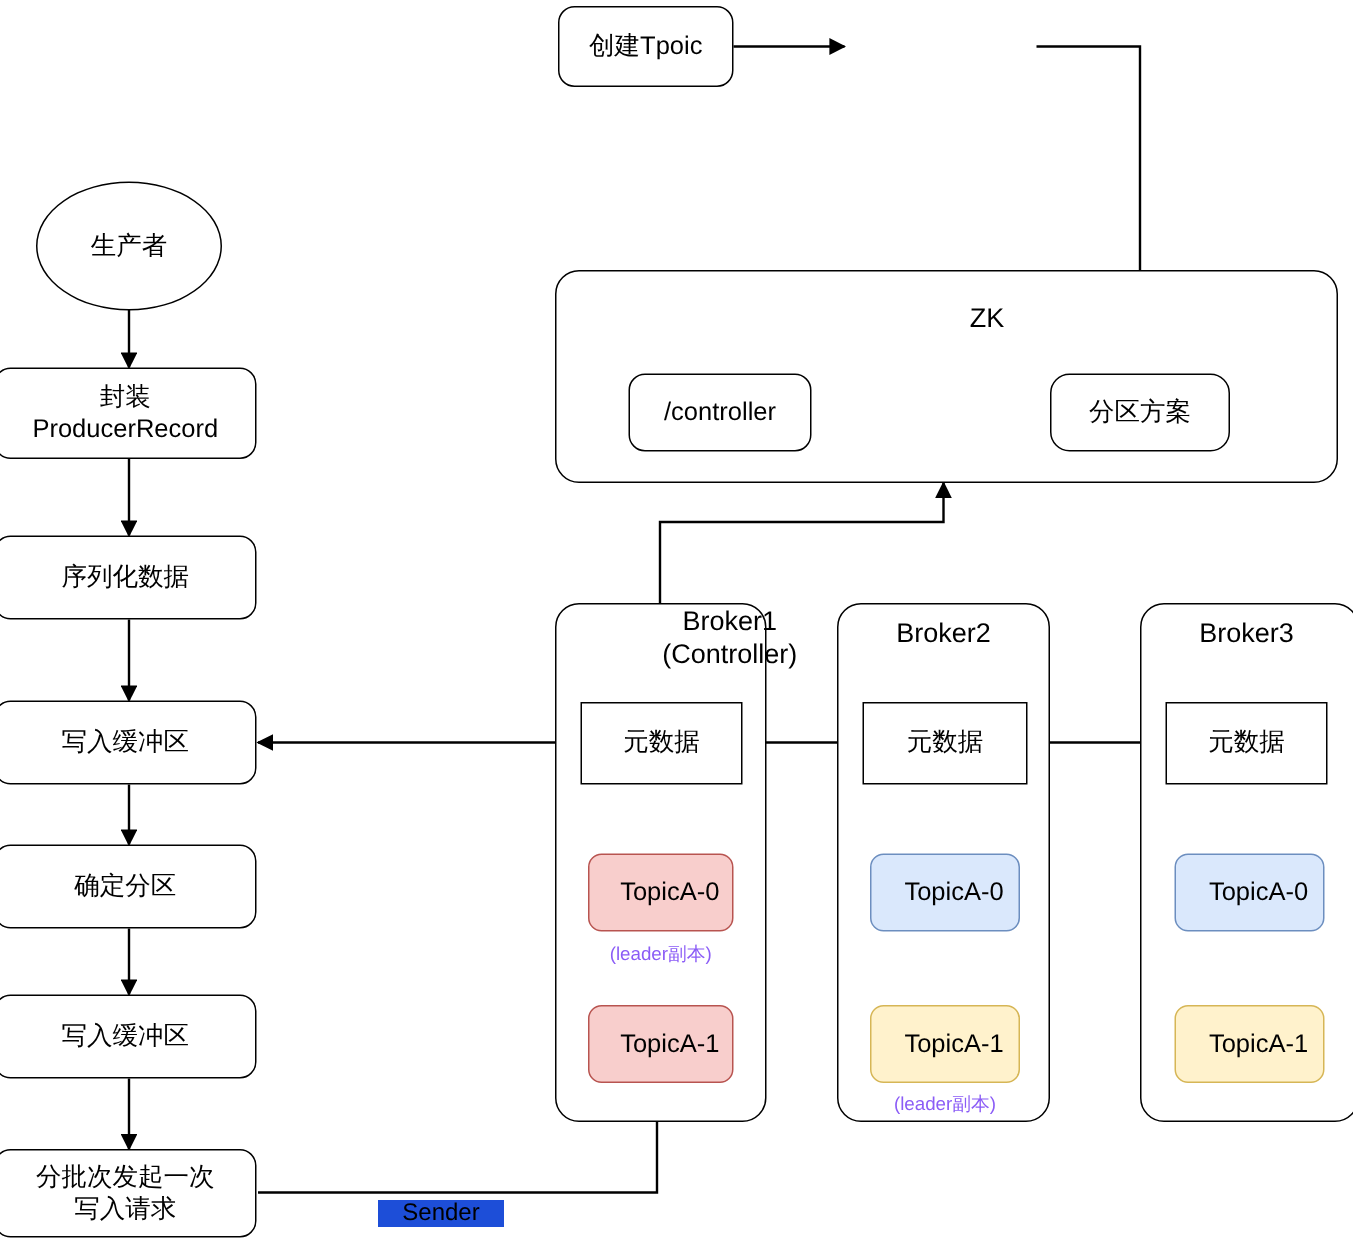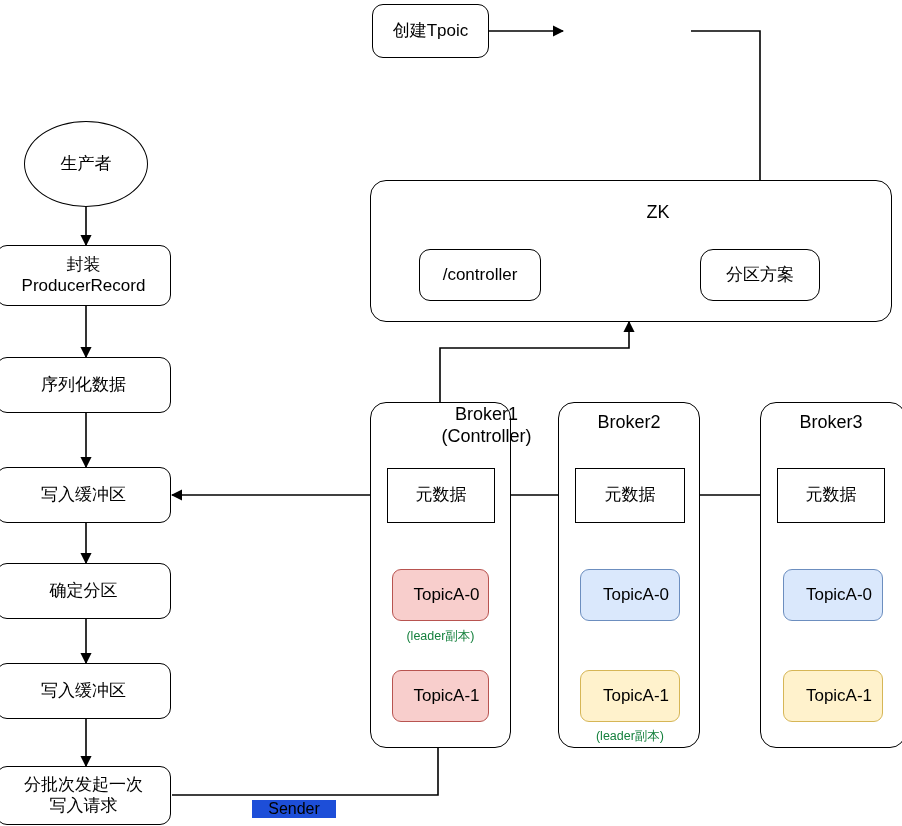--- a/index.html
+++ b/index.html
@@ -48,21 +48,21 @@
     text-align: center;
     font-size: 18px;
     color: #000;
     white-space: pre-line;
     line-height: 1.22;
   }
   .caption {
     position: absolute;
     text-align: center;
     font-size: 12.5px;
-    color: #15803d;
+    color: #8b5cf6;
   }
   .edge-label {
     position: absolute;
     font-size: 16px;
     color: #000;
     background: #1d4ed8;
     padding: 0 4px;
     text-align: center;
   }
   .pink   { background: #f8cecc; border: 1px solid #b85450; }

